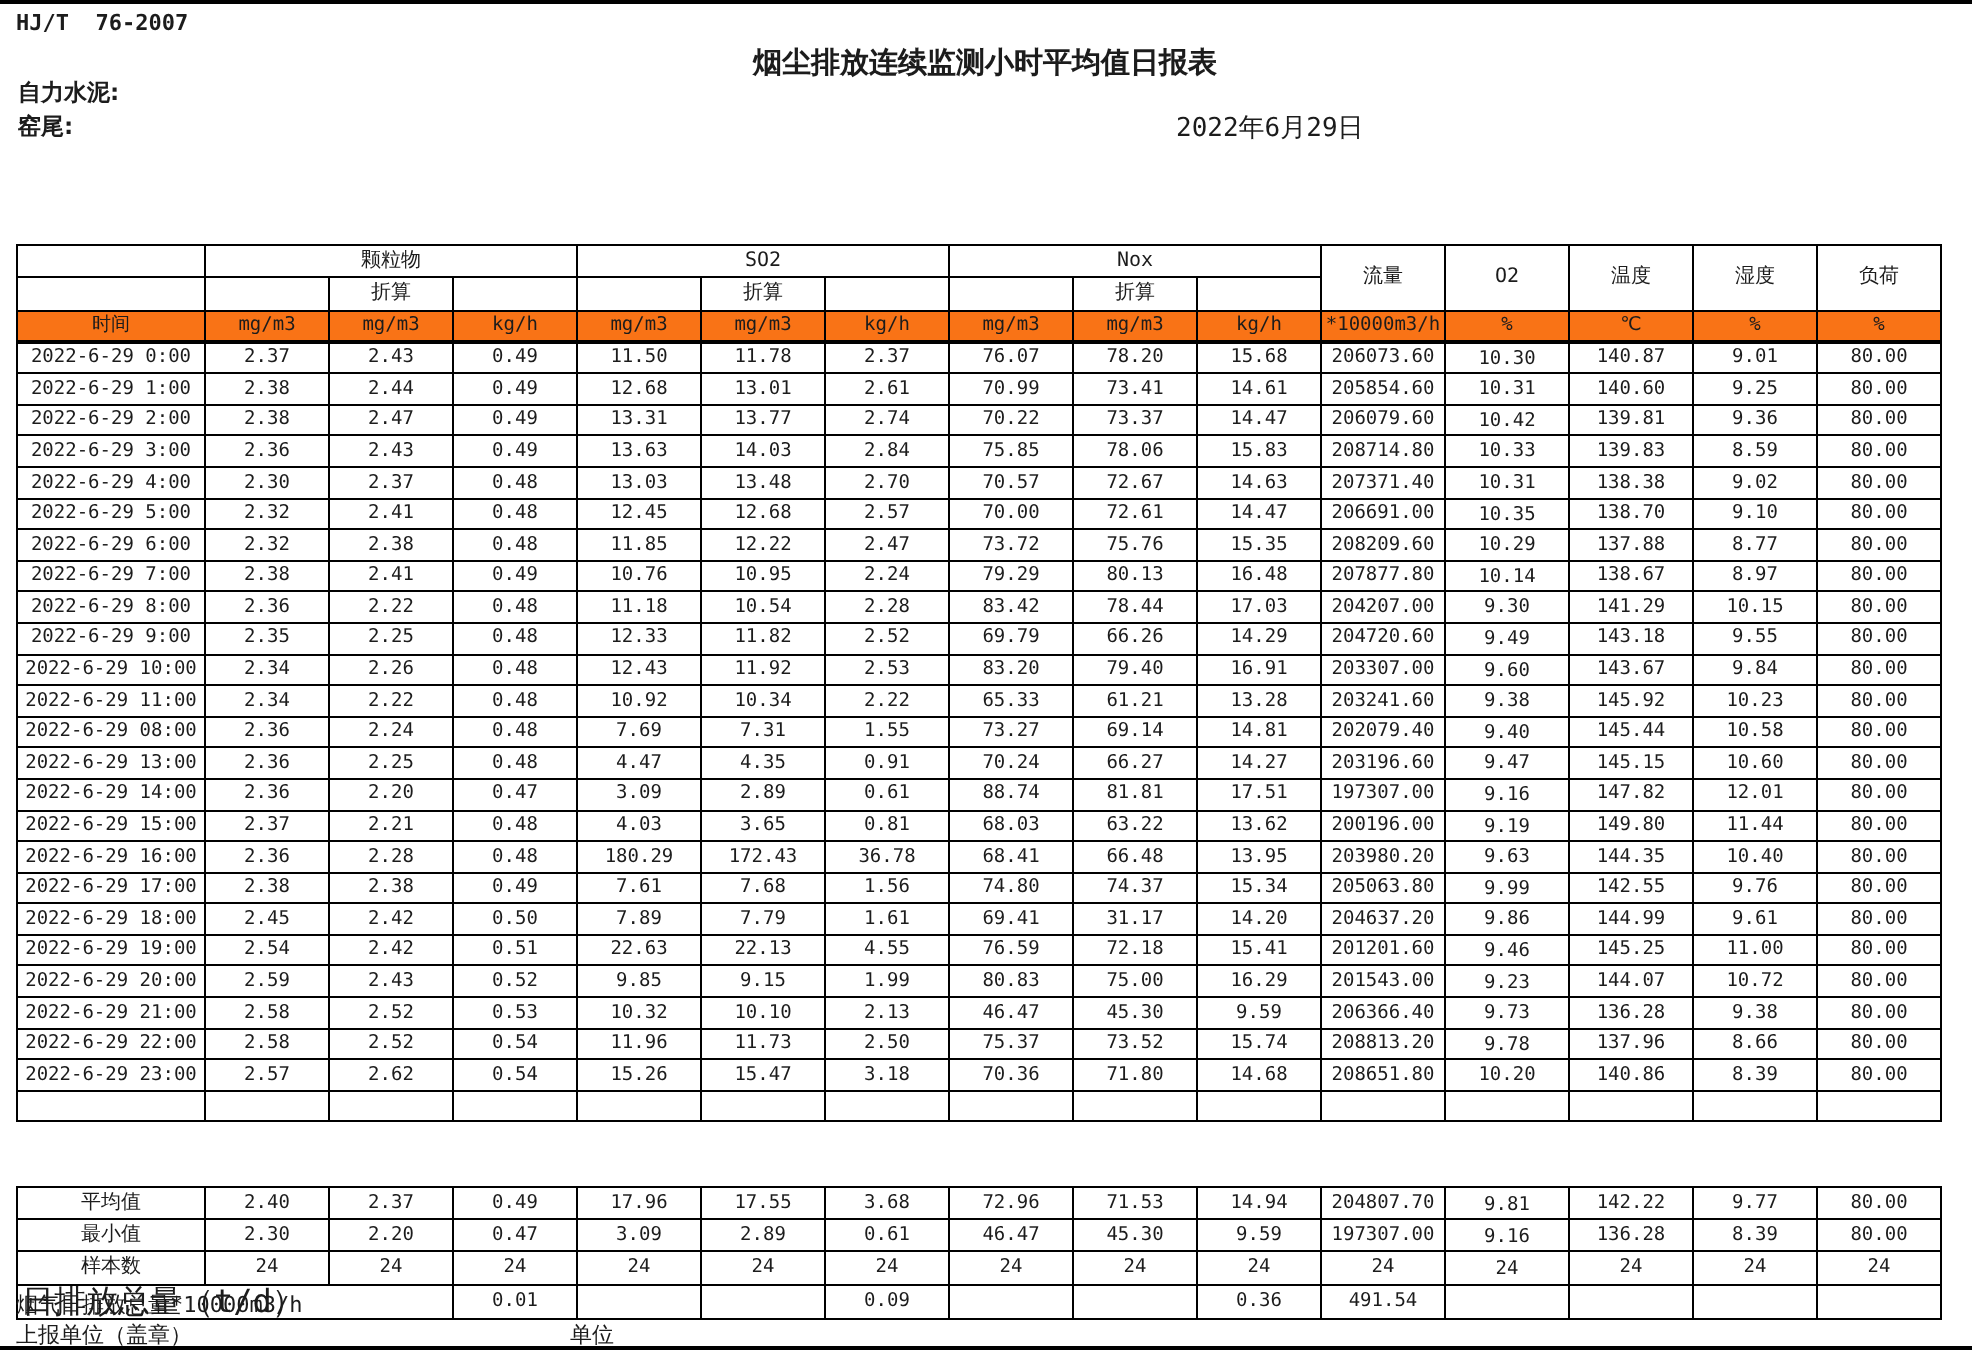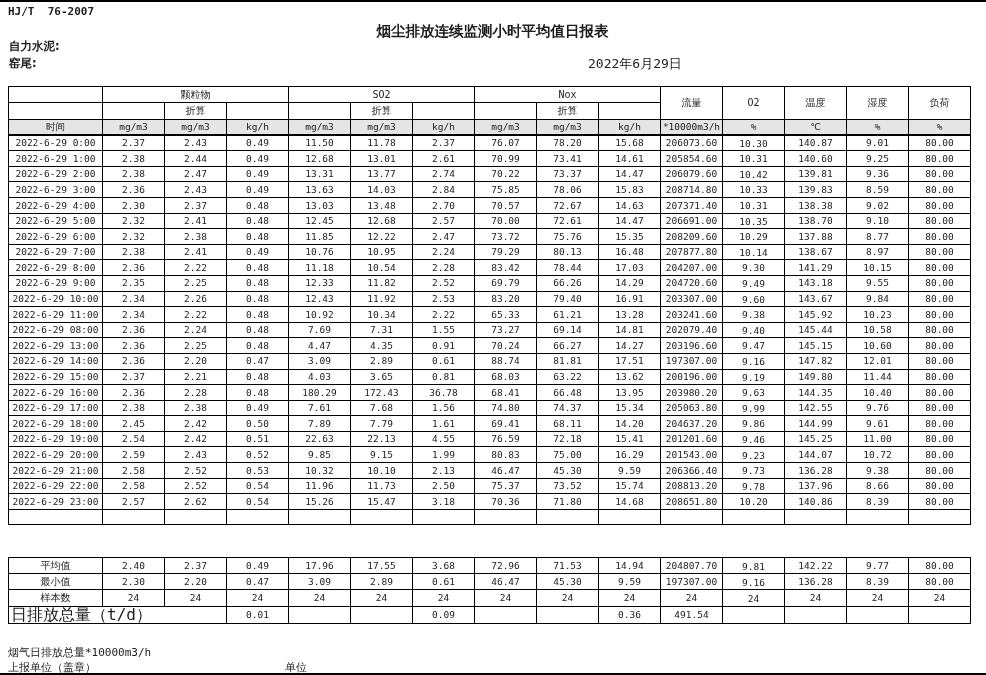--- a/index.html
+++ b/index.html
@@ -12,32 +12,32 @@
   .edge-line { position:absolute; left:0; width:986px; height:2px; background:#000; }
   .edge-top { top:0; }
   .edge-bottom { bottom:0; }
 
   .std-code { position:absolute; left:8px; top:5px; font-weight:bold; font-size:11px; white-space:pre; font-family:"DejaVu Sans Mono",monospace; }
   .report-title { position:absolute; left:0; top:22px; width:985px; text-align:center; font-weight:bold; font-size:14.5px; font-family:"DejaVu Sans",sans-serif; }
   .company-line { position:absolute; left:9px; top:39px; font-weight:bold; font-size:11.5px; font-family:"DejaVu Sans",sans-serif; }
   .site-line { position:absolute; left:9px; top:56px; font-weight:bold; font-size:11.5px; font-family:"DejaVu Sans",sans-serif; }
   .date-line { position:absolute; left:588px; top:55px; font-size:13px; }
 
-  table { border-collapse:collapse; table-layout:fixed; }
+  table { border-collapse:collapse; table-layout:fixed;margin-top:36px; }
   .main-table { position:absolute; left:8px; top:86px; }
   .summary-table { position:absolute; left:8px; top:557px; }
   td, th {
     border:1px solid #000; padding:0; margin:0;
     text-align:center; vertical-align:middle;
     font-size:9.5px; font-weight:normal; line-height:1;
     height:15.6px; overflow:hidden; white-space:nowrap;
   }
   .hdr-row th { height:16.3px; font-size:10px; }
   .units-row td {
-    background:#e5e5e5; border-bottom:2px solid #000; height:16px; font-size:9.5px;
+    background:#f97316; border-bottom:2px solid #000; height:16px; font-size:9.5px;
   }
   .o2 { vertical-align:bottom; padding-bottom:2px; }
   .summary-table td, .summary-table th { height:16.2px; }
   .sum-label { font-size:10px; }
   .total-label { text-align:left; padding-left:2px; font-size:16px; }
 
   .flue-note { position:absolute; left:8px; top:645px; font-size:11px; }
   .report-unit { position:absolute; left:8px; top:660px; font-size:11px; }
   .unit-label { position:absolute; left:285px; top:660px; font-size:11px; }
 </style>
@@ -421,21 +421,21 @@
       </tr>
       <tr>
         <td>2022-6-29 18:00</td>
         <td>2.45</td>
         <td>2.42</td>
         <td>0.50</td>
         <td>7.89</td>
         <td>7.79</td>
         <td>1.61</td>
         <td>69.41</td>
-        <td>68.11</td>
+        <td>31.17</td>
         <td>14.20</td>
         <td>204637.20</td>
         <td class="o2">9.86</td>
         <td>144.99</td>
         <td>9.61</td>
         <td>80.00</td>
       </tr>
       <tr>
         <td>2022-6-29 19:00</td>
         <td>2.54</td>

